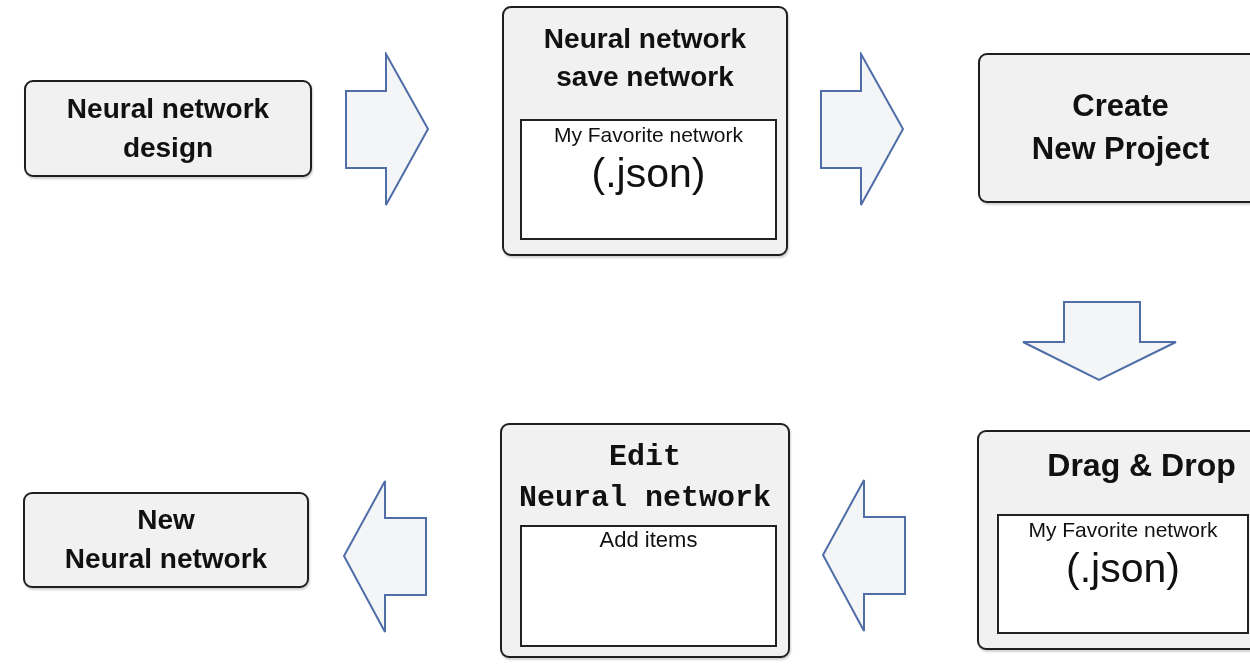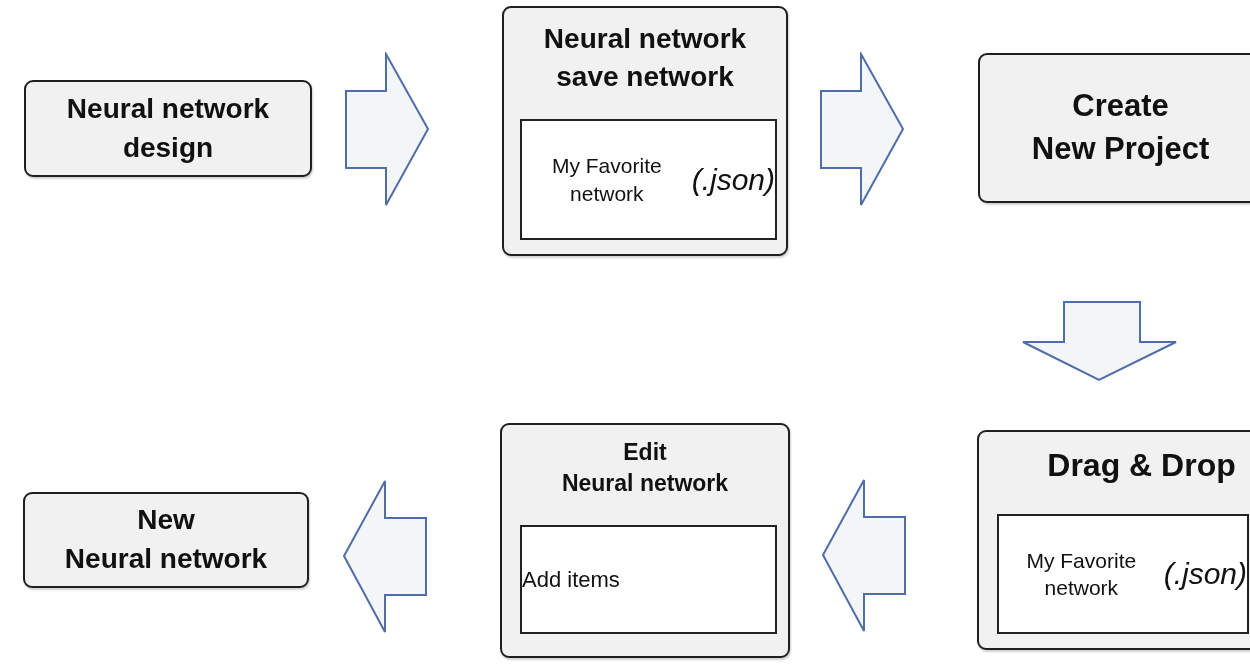--- a/index.html
+++ b/index.html
@@ -43,35 +43,35 @@
   }
   .node.centered .node-title { line-height: 1.38; }
   .node.container .node-title {
     position: absolute;
     top: 12px;
     left: 0;
     line-height: 1.35;
   }
   .title-line { display: block; }
   .fs28 { font-size: 28px; }
-  .fs29 { font-size: 23px; }
+  .fs29 { font-size: 30px; font-family: Liberation Mono, monospace; }
   .fs31 { font-size: 31px; }
   .fs32 { font-size: 32px; }
   .inner-box {
     position: absolute;
     background: var(--inner-fill);
     border: 2px solid var(--inner-border);
     display: flex;
-    flex-direction: row;
+    flex-direction: column;
     align-items: center;
     justify-content: flex-start;
     text-align: center;
   }
   .inner-line1 { font-size: 21px; line-height: 1.3; }
-  .inner-line2 { font-size: 30px; line-height: 1.25; font-style: italic; }
+  .inner-line2 { font-size: 41px; line-height: 1.25; }
   .inner-single { font-size: 22px; }
   .block-arrow { position: absolute; }
   .block-arrow polygon {
     fill: var(--arrow-fill);
     stroke: var(--arrow-stroke);
     stroke-width: 2;
     stroke-linejoin: miter;
   }
 </style>
 </head>
@@ -128,21 +128,21 @@
 
   <svg class="block-arrow" style="left:822px; top:478px;" width="84" height="155" viewBox="0 0 84 155">
     <polygon points="83,39 42,39 42,2 1,77 42,153 42,116 83,116"></polygon>
   </svg>
 
   <div class="node container" style="left:480px; top:423px; width:290px; height:235px;">
     <div class="node-title fs29">
       <span class="title-line">Edit</span>
       <span class="title-line">Neural network</span>
     </div>
-    <div class="inner-box" style="left:18px; top:100px; width:257px; height:109px;">
+    <div class="inner-box" style="left:18px; top:100px; width:257px; height:122px;">
       <span class="inner-single">Add items</span>
     </div>
   </div>
 
   <svg class="block-arrow" style="left:343px; top:479px;" width="84" height="155" viewBox="0 0 84 155">
     <polygon points="83,39 42,39 42,2 1,77 42,153 42,116 83,116"></polygon>
   </svg>
 
   <div class="node centered" style="left:3px; top:492px; width:286px; height:96px;">
     <div class="node-title fs28">

